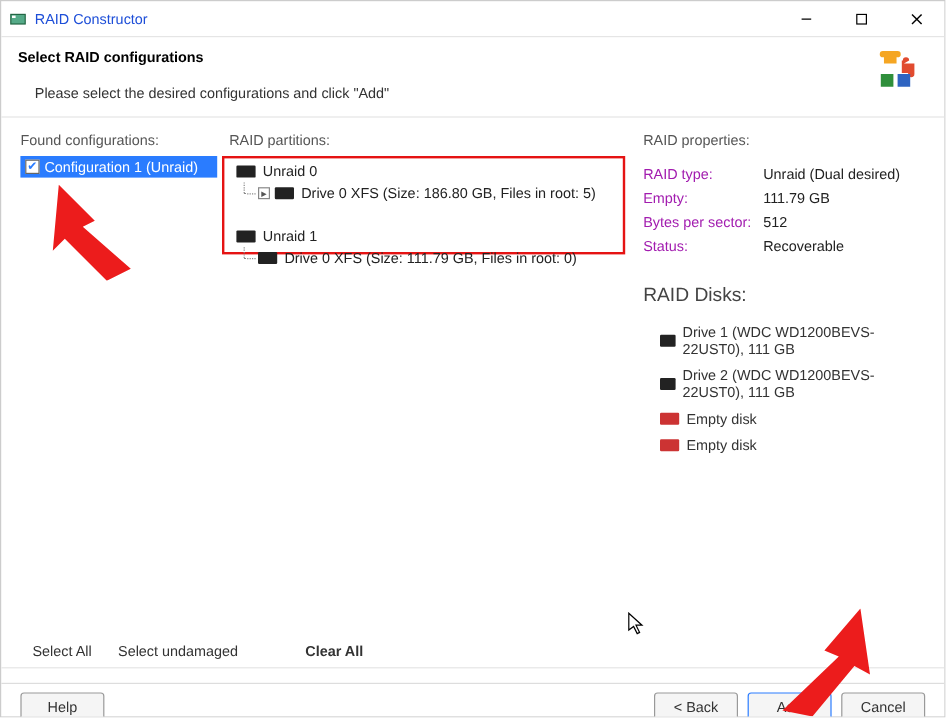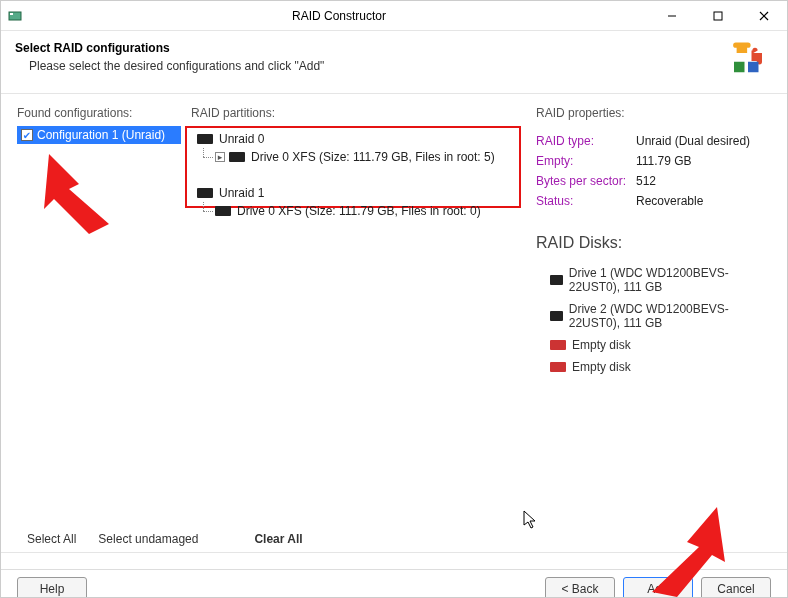--- a/index.html
+++ b/index.html
@@ -2,29 +2,29 @@
 <html><head>
 <meta charset="utf-8">
 <style>
   * { box-sizing: border-box; }
   html, body { margin:0; padding:0; font-family:"Segoe UI",Tahoma,Arial,sans-serif; font-size:12px; color:#333; background:#fff; }
   #app { width:788px; height:598px; border:1px solid #ccc; position:relative; overflow:hidden; }
 
   
   .titlebar { height:30px; display:flex; align-items:center; padding:0 0 0 6px; border-bottom:1px solid #e5e5e5; }
   .titlebar .tb-icon { width:16px; height:16px; margin-right:6px; display:flex; align-items:center; justify-content:center; }
-  .titlebar .tb-title { font-size:12px; color:#000000; flex:1;text-align:center; }
+  .titlebar .tb-title { font-size:12px; color:#1d4ed8; flex:1; }
   .tb-controls { display:flex; height:100%; }
   .tb-btn { width:46px; height:100%; display:flex; align-items:center; justify-content:center; cursor:pointer; }
   .tb-btn svg { width:10px; height:10px; }
 
   
   .header { padding:10px 18px 12px 14px; display:flex; align-items:flex-start; }
   .header-text { flex:1; }
-  .header-title { font-size:12px; font-weight:700; color:#000; margin-bottom:4px; }
+  .header-title { font-size:12px; font-weight:700; color:#000; margin-bottom:16px; }
   .header-sub { font-size:12px; color:#333; padding-left:14px; }
   .puzzle { width:42px; height:42px; margin-top:-2px; }
 
   .sep { height:1px; background:#e5e5e5; }
 
   
   .body { display:flex; gap:0; padding:12px 16px 0 16px; position:relative; }
   .col { display:flex; flex-direction:column; }
   .col-label { font-size:12px; color:#555; margin-bottom:6px; }
 
@@ -135,21 +135,21 @@
       <div class="col-label">RAID partitions:</div>
       <div class="redbox"></div>
       <div class="part-tree">
         <div class="tree-row">
           <span class="hdd-icon"></span>
           <span>Unraid 0</span>
         </div>
         <div class="tree-row tree-child">
           <span class="expander">▸</span>
           <span class="hdd-icon"></span>
-          <span>Drive 0 XFS (Size: 111.79 GB, Files in root: 5)</span>
+          <span>Drive 0 XFS (Size: 186.80 GB, Files in root: 5)</span>
         </div>
         <div class="tree-row" style="margin-top:18px">
           <span class="hdd-icon"></span>
           <span>Unraid 1</span>
         </div>
         <div class="tree-row tree-child">
           <span class="hdd-icon"></span>
           <span>Drive 0 XFS (Size: 111.79 GB, Files in root: 0)</span>
         </div>
       </div>

